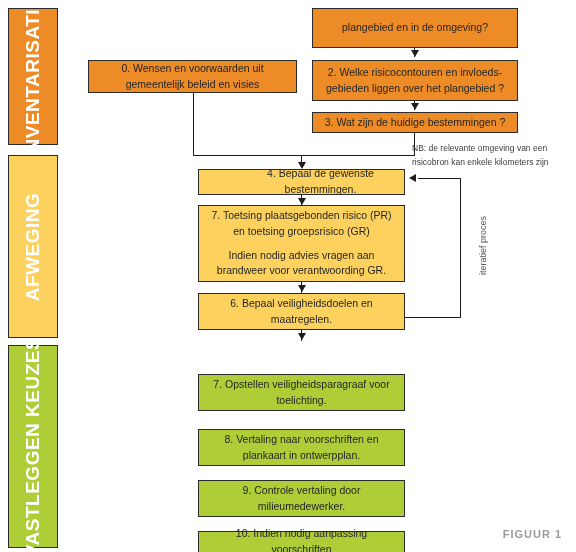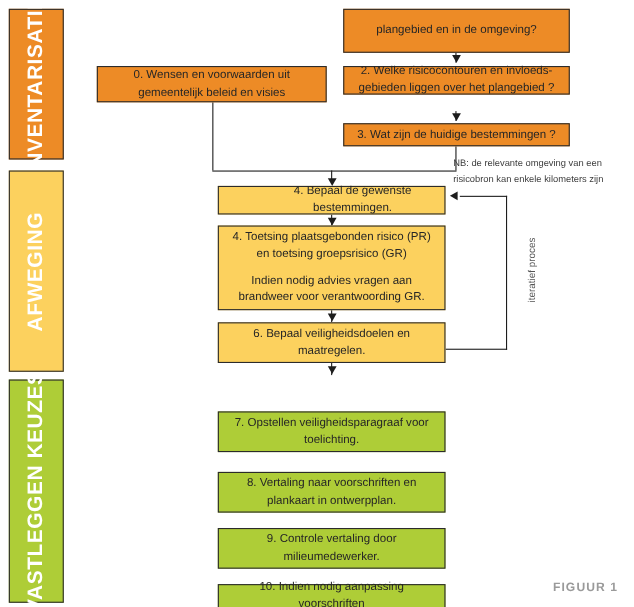--- a/index.html
+++ b/index.html
@@ -170,35 +170,35 @@
 
   <div class="node n-orange" style="left:312px; top:8px; width:206px; height:40px;">
     <span class="line">plangebied en in de omgeving?</span>
   </div>
 
   <div class="node n-orange" style="left:88px; top:60px; width:209px; height:33px;">
     <span class="line">0. Wensen en voorwaarden uit</span>
     <span class="line">gemeentelijk beleid en visies</span>
   </div>
 
-  <div class="node n-orange" style="left:312px; top:60px; width:206px; height:26px;">
+  <div class="node n-orange" style="left:312px; top:60px; width:206px; height:41px;">
     <span class="line">2. Welke risicocontouren en invloeds-</span>
     <span class="line">gebieden liggen over het plangebied ?</span>
   </div>
 
   <div class="node n-orange" style="left:312px; top:112px; width:206px; height:21px;">
     <span class="line">3. Wat zijn de huidige bestemmingen ?</span>
   </div>
 
   <div class="node n-yellow" style="left:198px; top:169px; width:207px; height:26px;padding-left:44px;">
     <span class="line">4. Bepaal de gewenste bestemmingen.</span>
   </div>
 
   <div class="node n-yellow" style="left:198px; top:205px; width:207px; height:77px;">
-    <span class="line">4. Toetsing plaatsgebonden risico (PR)</span>
+    <span class="line">7. Toetsing plaatsgebonden risico (PR)</span>
     <span class="line">en toetsing groepsrisico (GR)</span>
     <span class="spacer"></span>
     <span class="line">Indien nodig advies vragen aan</span>
     <span class="line">brandweer voor verantwoording GR.</span>
   </div>
 
   <div class="node n-yellow" style="left:198px; top:293px; width:207px; height:37px;">
     <span class="line">6. Bepaal veiligheidsdoelen en</span>
     <span class="line">maatregelen.</span>
   </div>

